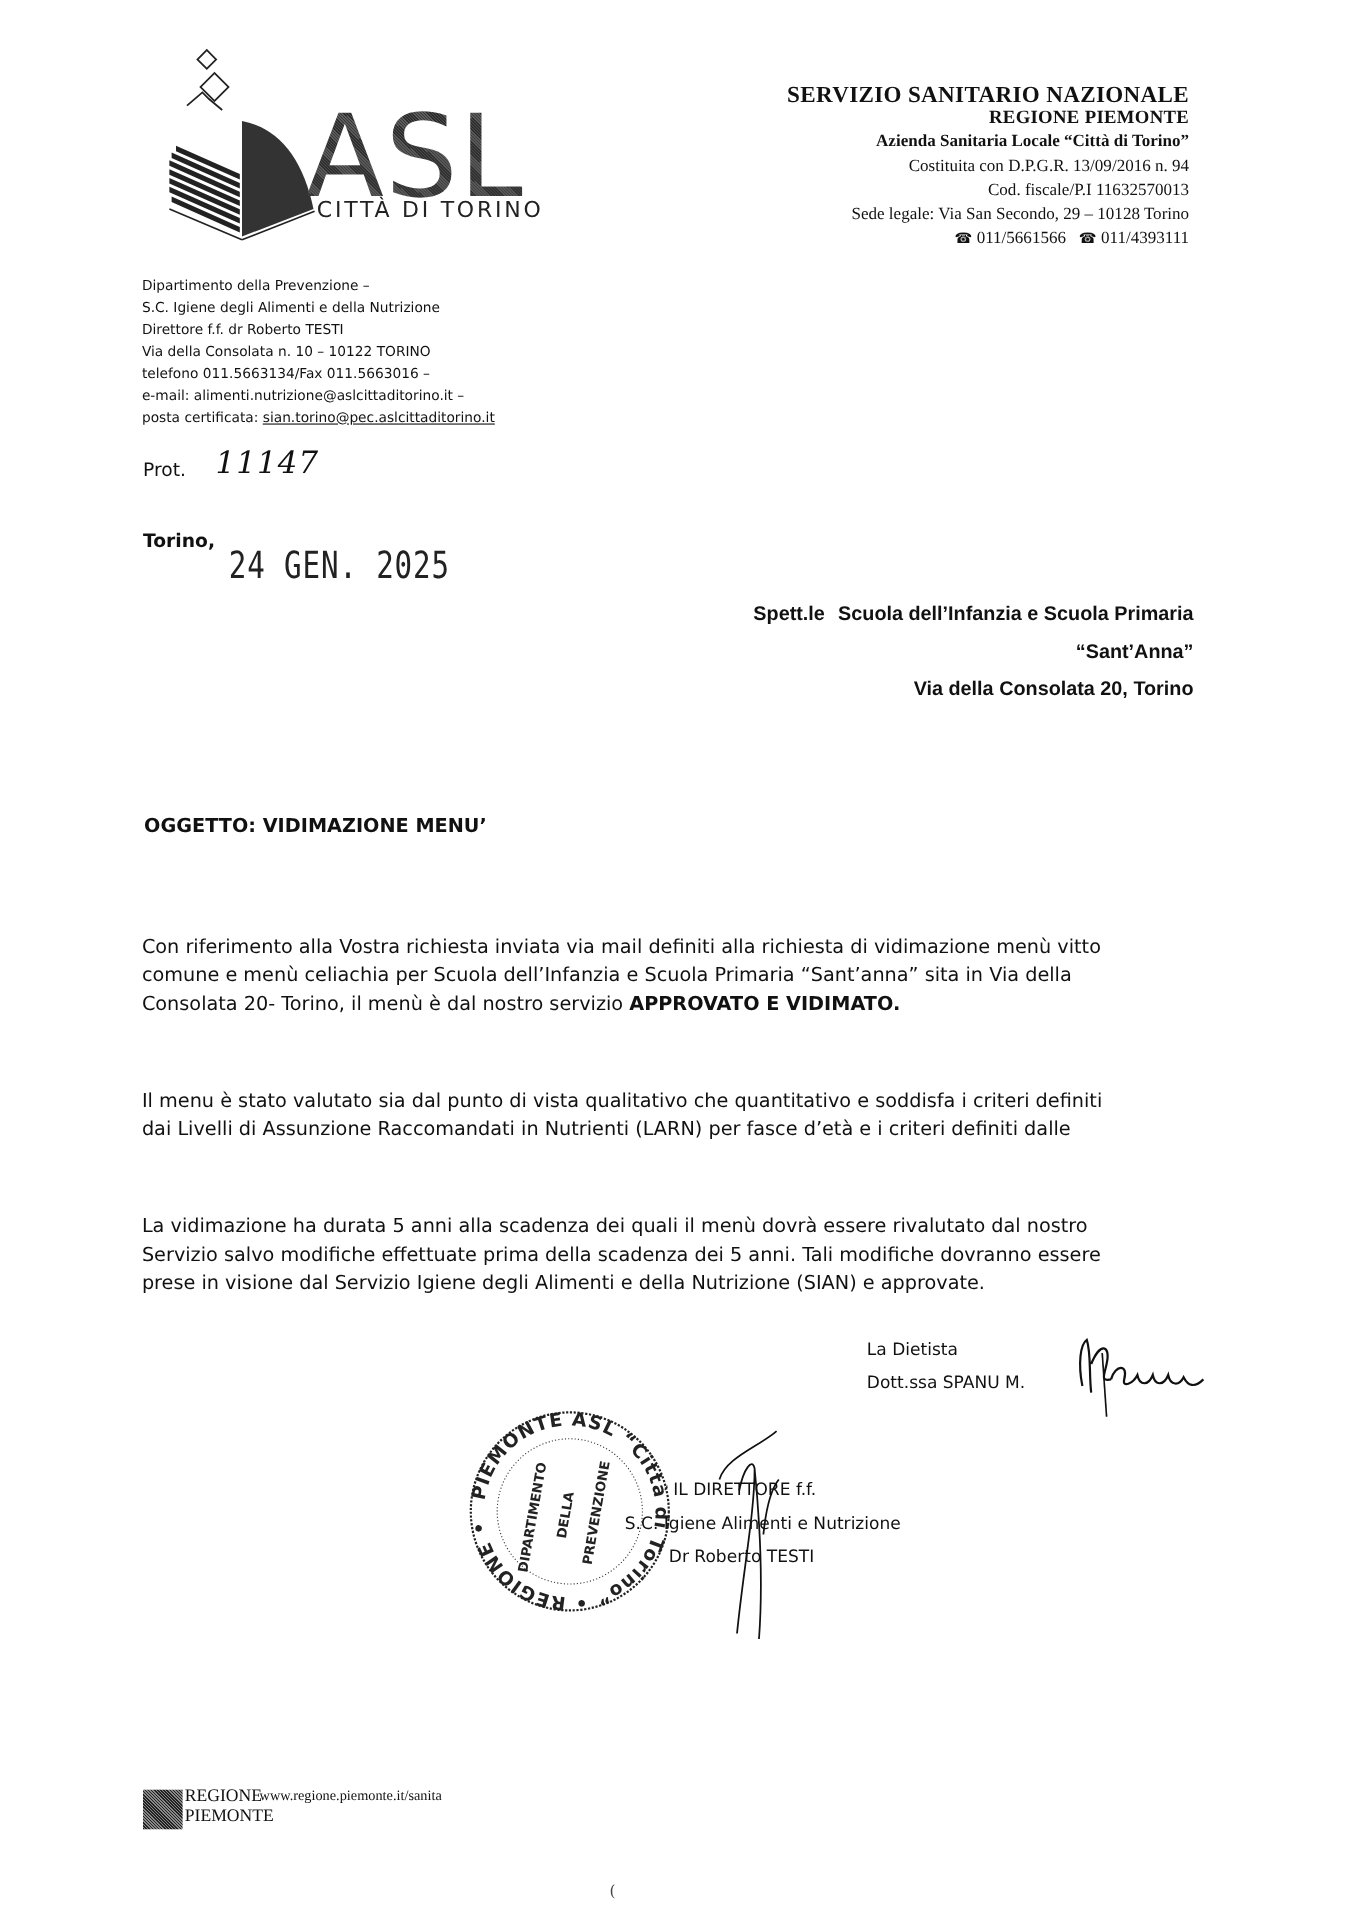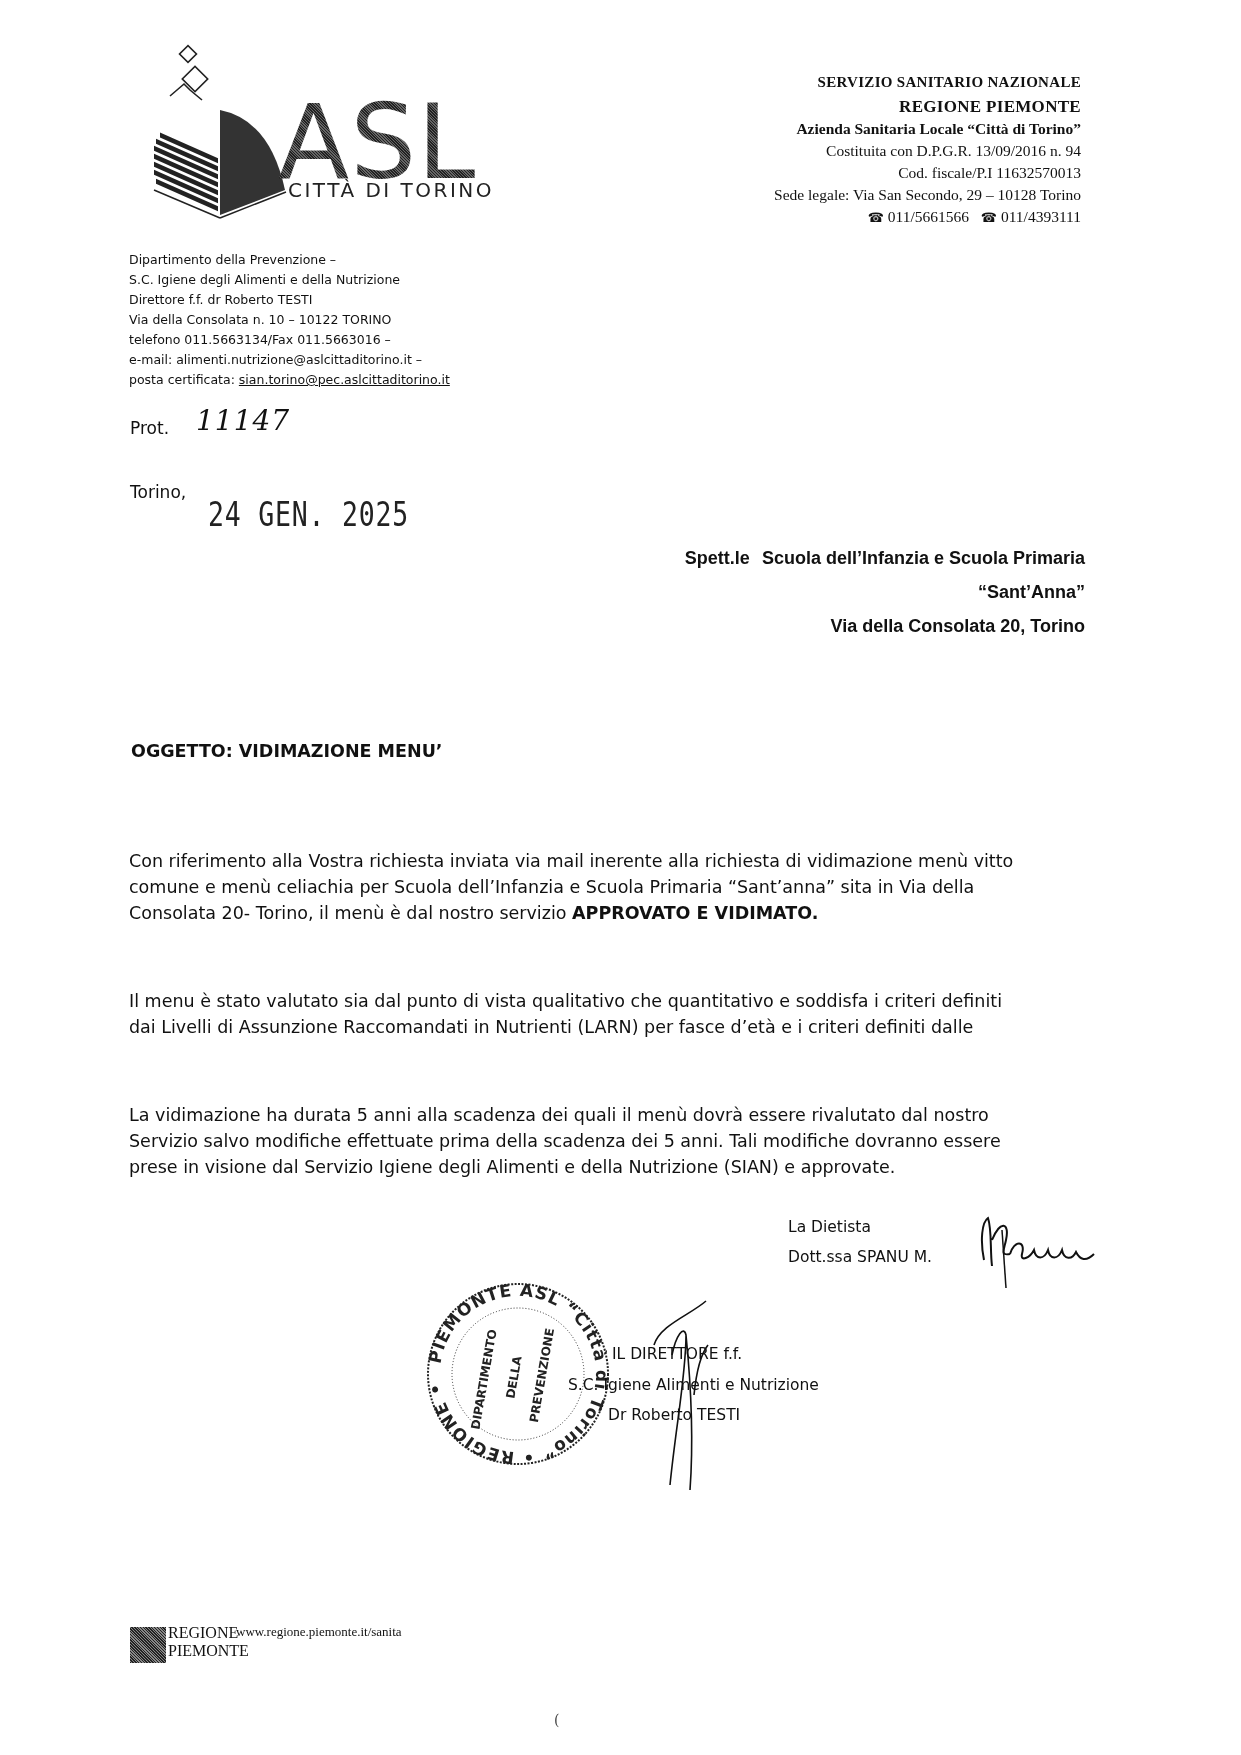--- a/index.html
+++ b/index.html
@@ -7,38 +7,38 @@
   .abs { position: absolute; }
 
   
   #logo-mark { left: 150px; top: 40px; width: 140px; height: 180px; }
   #logo-asl { left: 278px; top: 90px; font-family: "DejaVu Sans", sans-serif; font-weight: normal; font-size: 104px; letter-spacing: 1px; line-height: 1; color: #333;
     background-image: repeating-linear-gradient(45deg, #222 0 1px, #666 1px 2px); -webkit-background-clip: text; background-clip: text; -webkit-text-fill-color: transparent; }
   #logo-city { left: 288px; top: 178px; font-family: "DejaVu Sans", sans-serif; font-size: 20px; letter-spacing: 2.5px; color: #222; }
 
   
   .hdr { right: 160px; text-align: right; font-family: "Liberation Serif", serif; color: #111; white-space: nowrap; }
-  #hdr-1 { top: 74px; font-size: 15px; font-weight: bold; letter-spacing: 0.3px; }
+  #hdr-1 { top: 74px; font-size: 21px; font-weight: bold; letter-spacing: 0.3px; }
   #hdr-2 { top: 97px; font-size: 17px; font-weight: bold; letter-spacing: 0.3px; }
   #hdr-3 { top: 120px; font-size: 15.5px; font-weight: bold; }
   #hdr-4 { top: 142px; font-size: 15.5px; }
   #hdr-5 { top: 164px; font-size: 15.5px; }
   #hdr-6 { top: 186px; font-size: 15.5px; }
   #hdr-7 { top: 208px; font-size: 15.5px; }
   .phone-ico { font-size: 13px; margin-right: 4px; }
 
   
   .dept { left: 129px; font-family: "DejaVu Sans", sans-serif; font-size: 12.5px; line-height: 20px; white-space: nowrap; color: #111; }
   #dept-block { top: 250px; }
   .pec-link { text-decoration: underline; }
 
   
   #prot-label { left: 130px; top: 418px; font-family: "DejaVu Sans", sans-serif; font-size: 17px; }
   #prot-value { left: 196px; top: 404px; font-family: "DejaVu Serif", serif; font-style: italic; font-size: 28px; letter-spacing: 1px; }
-  #date-label { left: 130px; top: 482px; font-family: "DejaVu Sans", sans-serif; font-size: 17px; }
+  #date-label { left: 130px; top: 482px; font-family: "DejaVu Sans", sans-serif; font-size: 17px; font-weight: bold; }
   #date-stamp { left: 208px; top: 494px; font-family: "DejaVu Sans Mono", monospace; font-size: 34px; letter-spacing: 1px; transform: scaleX(0.78); transform-origin: left top; color: #222; }
 
   
   .rcpt { right: 156px; text-align: right; font-family: Liberation Sans, sans-serif; font-weight: bold; font-size: 18px; white-space: nowrap; }
   #rcpt-1 { top: 548px; }
   #rcpt-2 { top: 582px; }
   #rcpt-3 { top: 616px; }
   #rcpt-salutation { margin-right: 12px; }
 
   
@@ -120,21 +120,21 @@
 <div id="date-label" class="abs">Torino,</div>
 <div id="date-stamp" class="abs">24 GEN. 2025</div>
 
 <div id="rcpt-1" class="abs rcpt"><span id="rcpt-salutation">Spett.le</span><span>Scuola dell’Infanzia e Scuola  Primaria</span></div>
 <div id="rcpt-2" class="abs rcpt">“Sant’Anna”</div>
 <div id="rcpt-3" class="abs rcpt">Via della Consolata 20, Torino</div>
 
 <div id="subject" class="abs">OGGETTO: VIDIMAZIONE MENU’</div>
 
 <div id="para-1" class="abs para">
-  <span class="line">Con riferimento alla Vostra richiesta inviata via mail inerente alla richiesta di vidimazione menù vitto</span>
+  <span class="line">Con riferimento alla Vostra richiesta inviata via mail definiti alla richiesta di vidimazione menù vitto</span>
   <span class="line">comune e menù celiachia per  Scuola dell’Infanzia  e Scuola Primaria “Sant’anna”  sita in Via della</span>
   <span class="line"><span>Consolata 20- Torino,  il menù  è  dal nostro servizio </span><b>APPROVATO E VIDIMATO.</b></span>
 </div>
 <div id="para-2" class="abs para">
   <span class="line">Il menu è stato valutato sia dal punto di vista qualitativo che quantitativo  e soddisfa i criteri definiti</span>
   <span class="line">dai Livelli di Assunzione Raccomandati in Nutrienti (LARN) per fasce d’età e i criteri definiti dalle</span>
 </div>
 <div id="para-3" class="abs para">
   <span class="line">La vidimazione ha durata 5 anni alla scadenza dei quali il menù dovrà essere rivalutato dal nostro</span>
   <span class="line">Servizio salvo modifiche effettuate prima della scadenza dei 5 anni. Tali modifiche dovranno essere</span>

